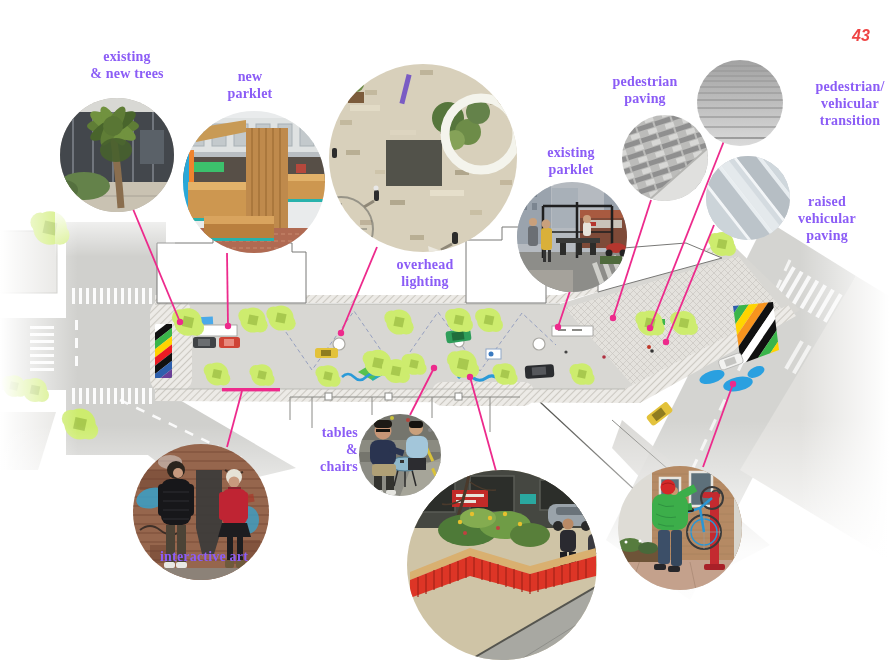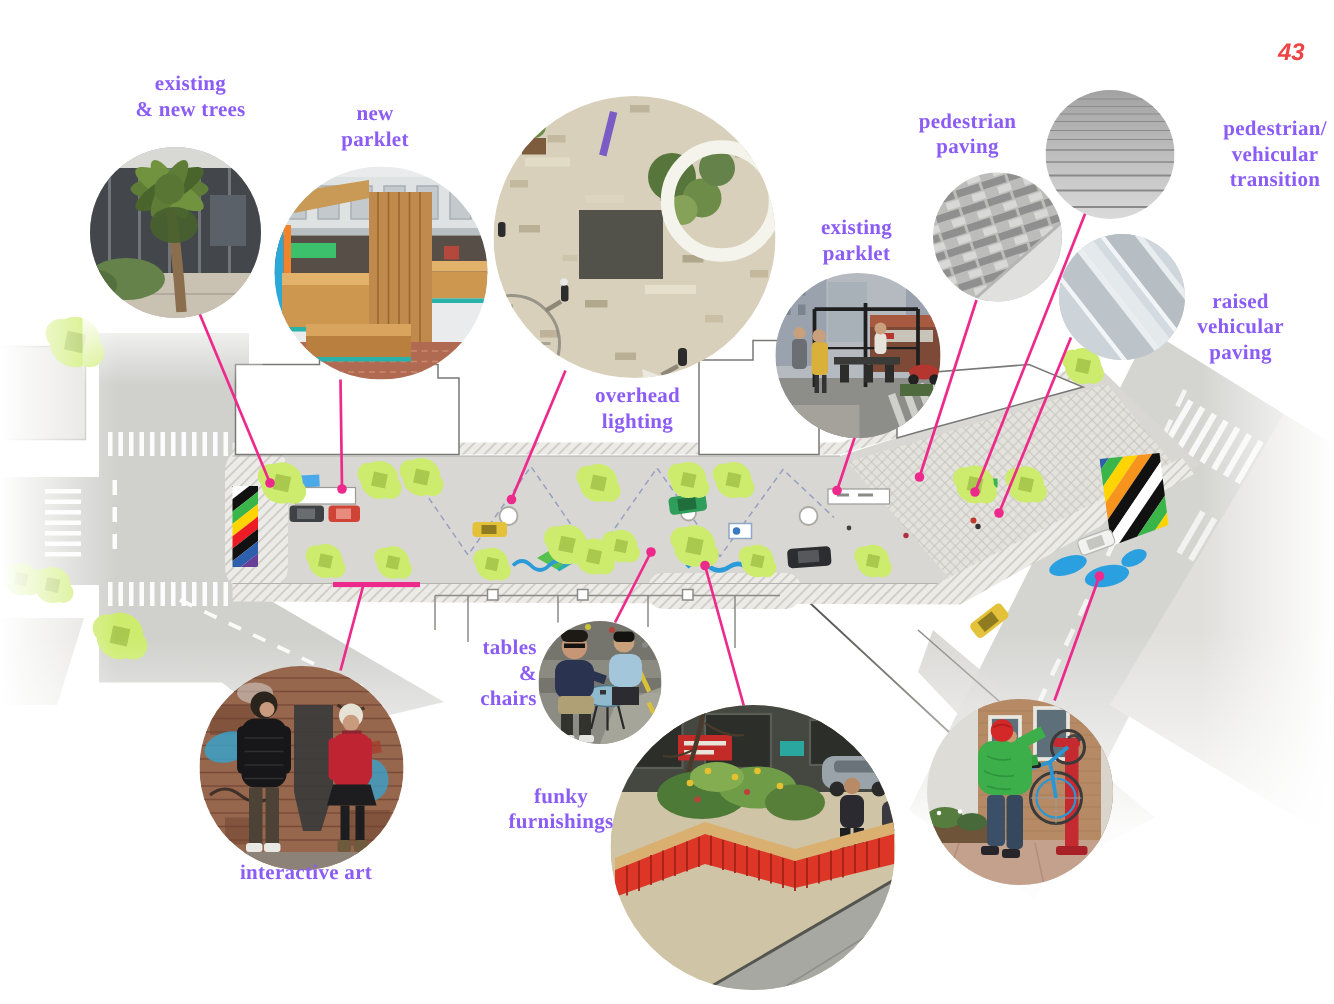--- a/index.html
+++ b/index.html
@@ -788,18 +788,16 @@
 parklet</div>
 <div class="lbl" style="left:850px;top:78px;">pedestrian/
 vehicular
 transition</div>
 <div class="lbl" style="left:827px;top:169px;margin-top:24px;">raised
 vehicular
 paving</div>
 <div class="lbl" style="left:339px;top:424px;text-align:right;">tables
 &amp;
 chairs</div>
-<div class="lbl" style="left:204px;top:574px;">interactive art</div>
-<div class="lbl" style="left:374px;top:523px;">funky
-furnishings</div>
+<div class="lbl" style="left:204px;top:548px;">interactive art</div>
 <div class="pagenum">43</div>
 
 </div>
 
 </body></html>

